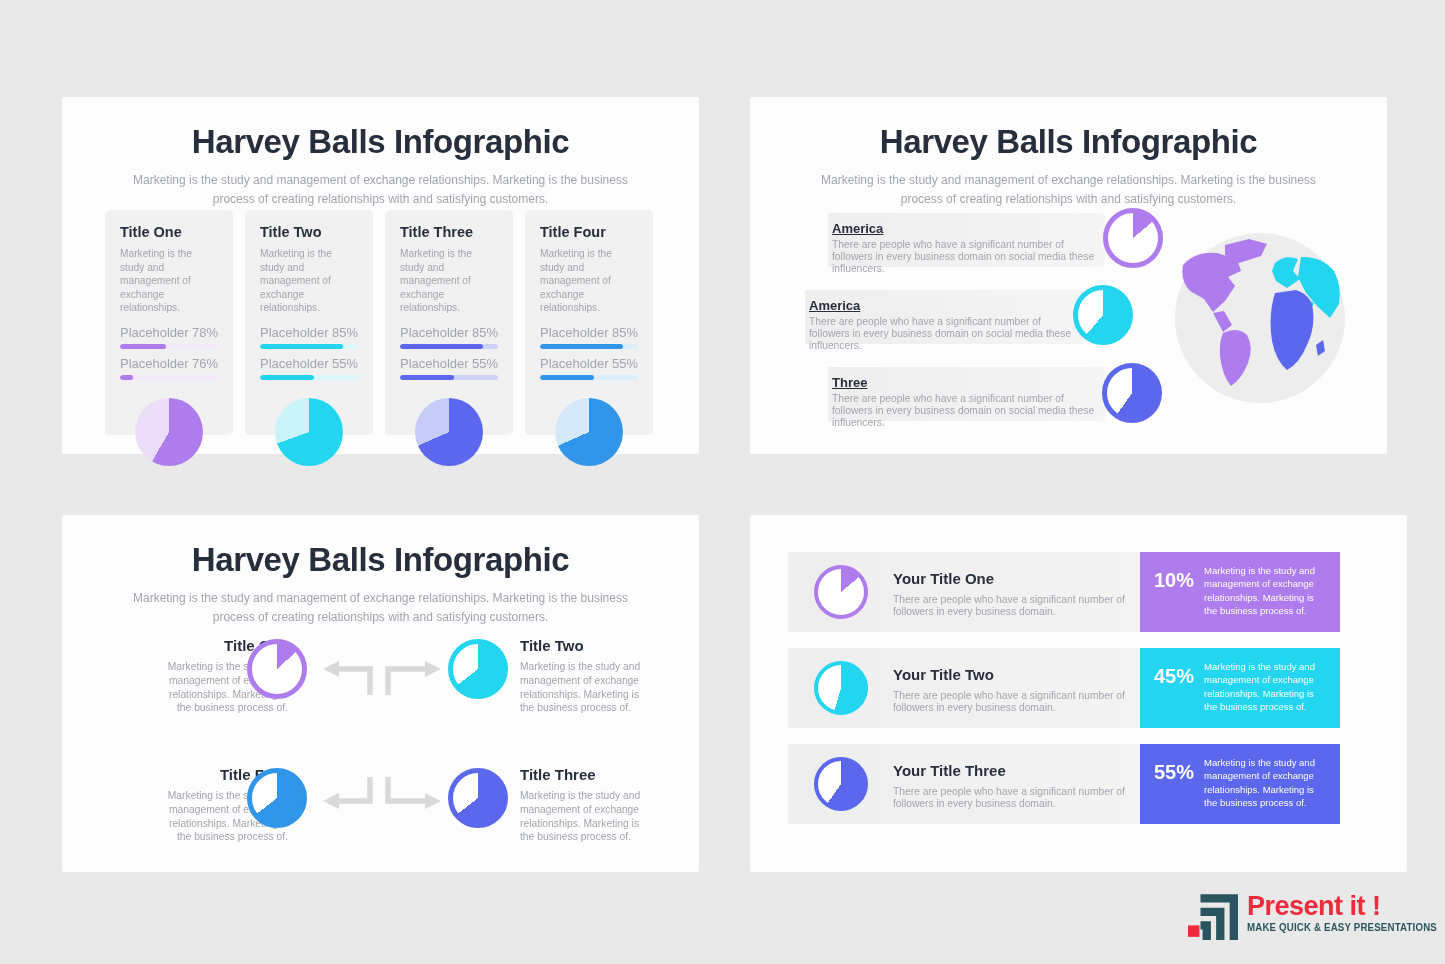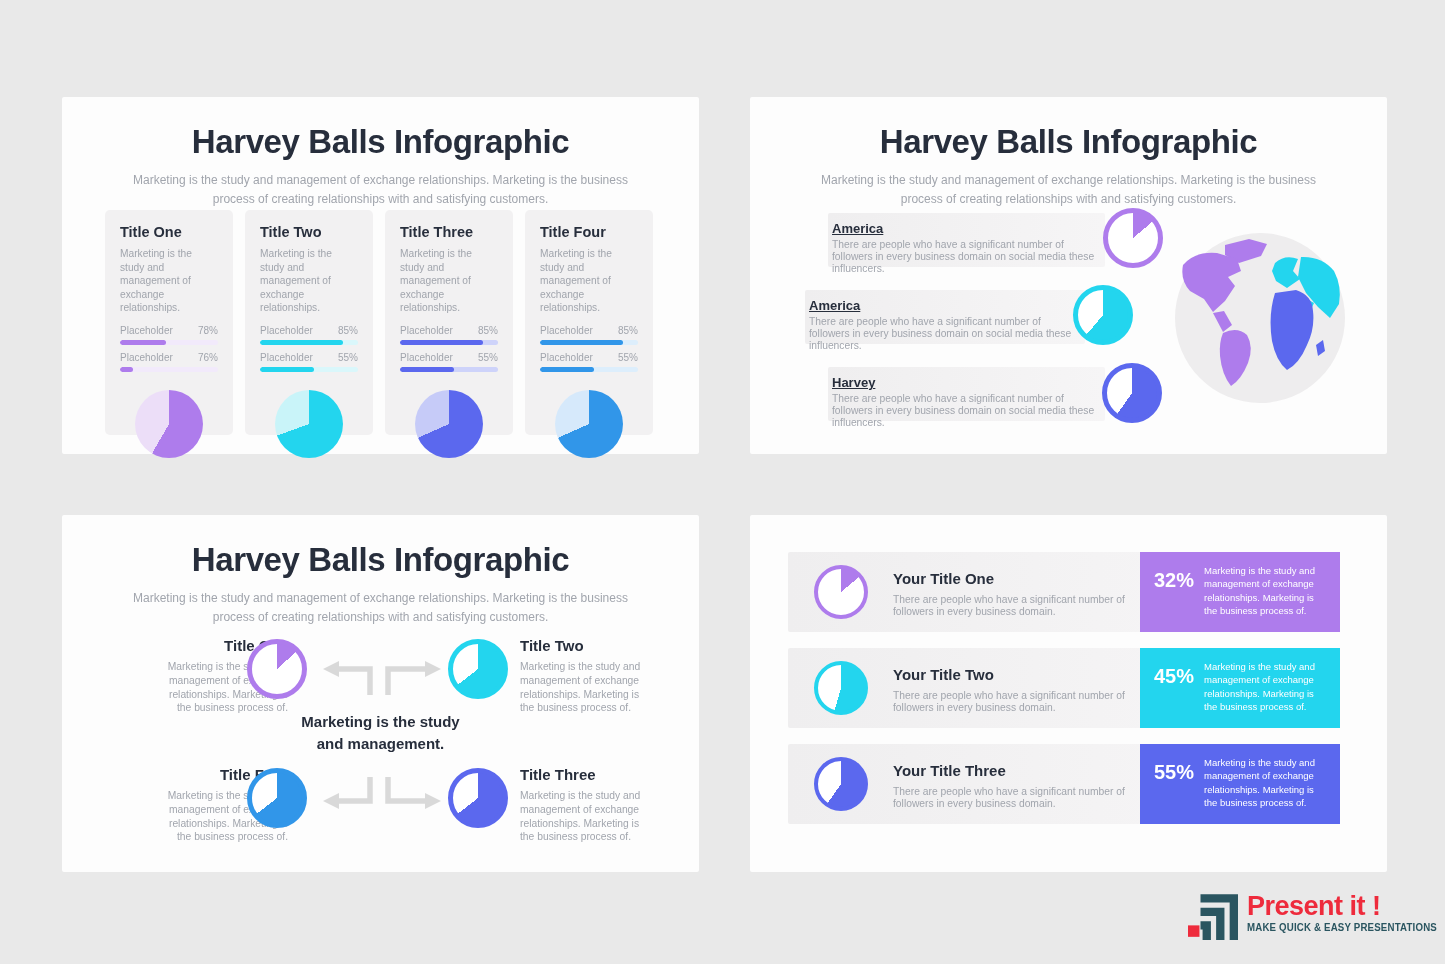--- a/index.html
+++ b/index.html
@@ -1,38 +1,38 @@
 <!DOCTYPE html>
 <html style="--purple: #ae7cec; --purple_light: #ecdef8; --purple_track: #f2eafb; --cyan: #23d5ee; --cyan_light: #c9f4f9; --cyan_track: #daf7fb; --indigo: #5b68ee; --indigo_light: #c6cbf8; --indigo_track: #ced3fa; --blue: #3196e9; --blue_light: #d6e9fb; --blue_track: #ddeefc; --ink: #272e3c; --gray: #a1a5ad; --arrow: #d9d9d9; --globe: #eeedee; --logo_red: #ee2b3c; --logo_teal: #2a5560; --page_bg: #e9e9e9; --slide_bg: #fdfdfd; --panel: #f2f1f2;"><head>
 <meta charset="utf-8">
 <style>
   html,body{margin:0;padding:0;}
   body{font-family:"Liberation Sans","DejaVu Sans",sans-serif;}
   .page{position:relative;width:1445px;height:964px;background:var(--page_bg,#e9e9e9);overflow:hidden;}
   .slide{position:absolute;width:637px;height:357px;background:var(--slide_bg,#fdfdfd);border-radius:2px;}
   #s1{left:62px;top:97px;}  #s2{left:750px;top:97px;}
-  #s3{left:62px;top:515px;} #s4{left:750px;top:515px;}
+  #s3{left:62px;top:515px;} #s4{left:750px;top:515px;padding-left:20px;}
 
   .h1{position:absolute;top:26px;left:0;width:100%;margin:0;text-align:center;
       font-size:33px;font-weight:800;color:var(--ink);letter-spacing:-.4px;}
   .sub{position:absolute;top:74px;left:50%;transform:translateX(-50%);width:520px;margin:0;
        text-align:center;font-size:12px;line-height:1.55;color:var(--gray);}
 
   
   .hb{position:absolute;border-radius:50%;box-sizing:border-box;}
   .hb60{width:60px;height:60px;}
   .hb54{width:54px;height:54px;}
   .pie68{position:relative;width:68px;height:68px;border-radius:50%;margin:18px auto 0;}
 
   
   .cards{position:absolute;left:43px;top:113px;display:flex;gap:12px;}
   .card{width:128px;height:225px;background:var(--panel);border-radius:5px;box-sizing:border-box;padding:14px 15px;}
   .card h3{margin:0;font-size:14.5px;font-weight:800;color:var(--ink);}
   .card .body{margin:7px 0 0;font-size:10.2px;line-height:1.33;color:var(--gray);}
-  .ph{display:flex;justify-content:space-between;margin-top:10px;font-size:10px;color:var(--gray);}
+  .ph{display:flex;justify-content:space-between;margin-top:10px;font-size:13px;color:var(--gray);}
   .ph.second{margin-top:7px;}
   .track{margin-top:4px;height:5px;border-radius:3px;overflow:hidden;}
   .fill{display:block;height:100%;border-radius:3px;}
 
   
   .region{position:absolute;border-radius:2px;background:linear-gradient(90deg,#efeeef,#f6f5f6);}
   .region .rname{position:absolute;left:4px;top:8px;margin:0;font-size:13px;font-weight:800;color:var(--ink);text-decoration:underline;}
   .region .rdesc{position:absolute;left:4px;top:26px;width:272px;margin:0;font-size:10.3px;line-height:1.18;color:var(--gray);}
 
   
@@ -165,21 +165,21 @@
     </div>
     <div class="hb hb60" style="left: 353px; top: 111px; border-width: 5px; background: conic-gradient(rgb(174, 124, 236) 0deg, rgb(174, 124, 236) 50deg, rgb(255, 255, 255) 50deg, rgb(255, 255, 255) 360deg); border-style: solid; border-color: rgb(174, 124, 236);"></div>
 
     <div class="region" style="left:55px;top:193px;width:280px;height:54px;">
       <h4 class="rname">America</h4>
       <p class="rdesc">There are people who have a significant number of followers in every business domain on social media these influencers.</p>
     </div>
     <div class="hb hb60" style="left: 323px; top: 188px; border-width: 5px; background: conic-gradient(rgb(35, 213, 238) 0deg, rgb(35, 213, 238) 220deg, rgb(255, 255, 255) 220deg, rgb(255, 255, 255) 360deg); border-style: solid; border-color: rgb(35, 213, 238);"></div>
 
     <div class="region" style="left:78px;top:270px;width:277px;height:54px;">
-      <h4 class="rname">Harvey</h4>
+      <h4 class="rname">Three</h4>
       <p class="rdesc">There are people who have a significant number of followers in every business domain on social media these influencers.</p>
     </div>
     <div class="hb hb60" style="left: 352px; top: 266px; border-width: 5px; background: conic-gradient(rgb(91, 104, 238) 0deg, rgb(91, 104, 238) 215deg, rgb(255, 255, 255) 215deg, rgb(255, 255, 255) 360deg); border-style: solid; border-color: rgb(91, 104, 238);"></div>
 
     <svg class="map" style="position:absolute;left:425px;top:136px;" width="170" height="170" viewBox="0 0 170 170">
       <circle cx="85" cy="85" r="85" fill="var(--globe)"></circle>
       <g fill="var(--purple)">
         <path d="M50 12 L74 6 L92 11 L86 23 L64 30 L50 22 Z"></path>
         <path d="M8 32 Q20 18 42 20 L62 26 L66 38 L53 44 L60 53 L50 68 L38 79 L29 66 L15 58 Q5 47 8 32 Z"></path>
         <path d="M38 80 L49 78 L57 92 L48 99 Z"></path>
@@ -233,32 +233,31 @@
         <path d="M76 122 V146 H114"></path>
       </g>
       <g fill="var(--arrow)">
         <polygon points="27,6 27,22 11,14"></polygon>
         <polygon points="113,6 113,22 129,14"></polygon>
         <polygon points="27,138 27,154 11,146"></polygon>
         <polygon points="113,138 113,154 129,146"></polygon>
       </g>
     </svg>
 
-    <div class="center-text">Marketing is the study and management.</div>
   </section>
 
   <section class="slide" id="s4">
 
     <div class="row4" style="top:37px;">
       <div class="rbg"></div>
       <div class="hb hb54" style="border-width: 4px; background: conic-gradient(rgb(174, 124, 236) 0deg, rgb(174, 124, 236) 50deg, rgb(255, 255, 255) 50deg, rgb(255, 255, 255) 360deg); border-style: solid; border-color: rgb(174, 124, 236);"></div>
       <h4>Your Title One</h4>
       <p class="rdesc">There are people who have a significant number of followers in every business domain.</p>
       <div class="pctbox" style="background: rgb(174, 124, 236);">
-        <span class="pct">32%</span>
+        <span class="pct">10%</span>
         <span class="btxt">Marketing is the study and management of exchange relationships. Marketing is the business process of.</span>
       </div>
     </div>
 
     <div class="row4" style="top:133px;text-decoration:underline;">
       <div class="rbg"></div>
       <div class="hb hb54" style="border-width: 4px; background: conic-gradient(rgb(35, 213, 238) 0deg, rgb(35, 213, 238) 196deg, rgb(255, 255, 255) 196deg, rgb(255, 255, 255) 360deg); border-style: solid; border-color: rgb(35, 213, 238);"></div>
       <h4>Your Title Two</h4>
       <p class="rdesc">There are people who have a significant number of followers in every business domain.</p>
       <div class="pctbox" style="background: rgb(35, 213, 238);">

